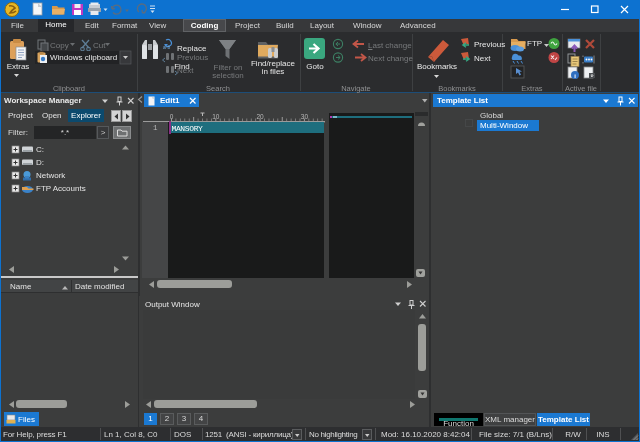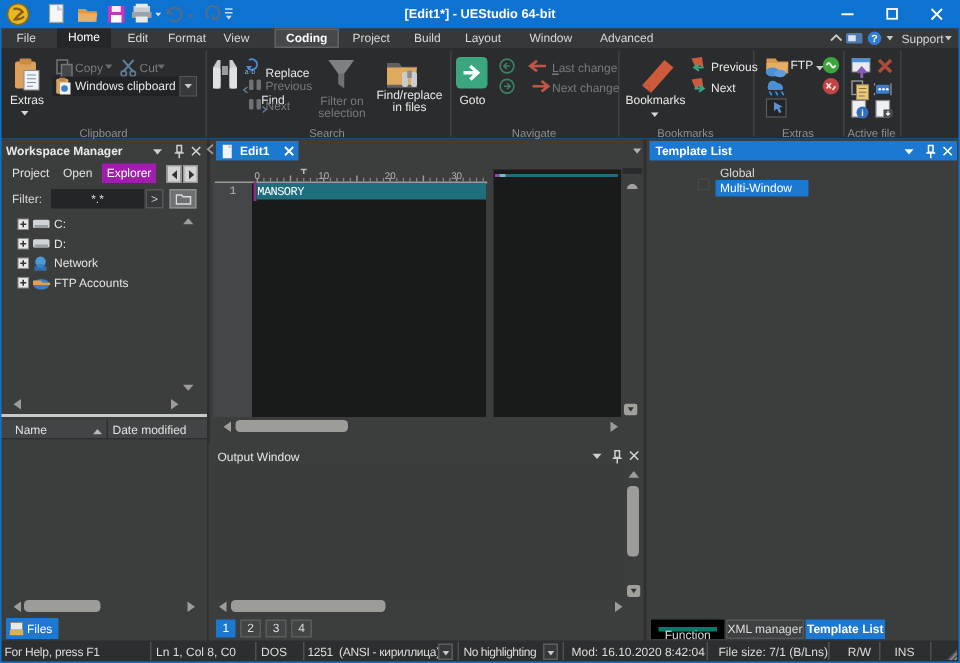--- a/index.html
+++ b/index.html
@@ -48,53 +48,40 @@
       <rect x="84" y="7" width="13" height="4" fill="#9aa2ac"></rect>
       <rect x="86.5" y="10" width="8" height="4" fill="#e8eaee"></rect>
       <path d="M99.5 7.5 h4 l-2 2.5 z" fill="#cfe0f2"></path>
       <path d="M108 8 a4.5 4.5 0 1 1 1 3.5 M108 8 l-0.5 -3 M108 8 l3 -0.5" stroke="#5a6c80" stroke-width="1.3" fill="none"></path>
       <path d="M121 8.5 h4 l-2 2.5 z" fill="#5a6c80"></path>
       <path d="M135 11 a4.5 4.5 0 1 1 3.5 1 M138.5 12 l3 -0.5 M138.5 12 l-0.5 -3" stroke="#5a6c80" stroke-width="1.3" fill="none"></path>
       <path d="M146 5 h5 M146 7.5 h5" stroke="#cfe0f2" stroke-width="1"></path>
       <path d="M146.5 9.5 h4 l-2 2.5 z" fill="#cfe0f2"></path>
     </svg>
   </div>
-  <div class="abs cap" id="titlecap" style="left:230px;top:4px;width:180px;text-align:center;color:#fff;font-size:8.5px;font-weight:bold;">[Edit1*] - UEStudio 64-bit</div>
   <div class="abs" style="left:555px;top:0;">
     <svg width="85" height="19" viewBox="0 0 85 19">
       <path d="M6 9.5 h8" stroke="#fff" stroke-width="1.2"></path>
       <rect x="36.5" y="6" width="6.5" height="6.5" fill="none" stroke="#fff" stroke-width="1.2"></rect>
       <path d="M66 6 l7 7 M73 6 l-7 7" stroke="#fff" stroke-width="1.2"></path>
     </svg>
   </div>
 
   <div id="menurow" class="abs"></div>
   <div class="mi" style="left:11px;top:20px;">File</div>
   <div class="mi" style="left:38px;top:19px;width:36px;height:13px;background:#26272a;text-align:center;color:#fff;">Home</div>
   <div class="mi" style="left:85px;top:20px;">Edit</div>
   <div class="mi" style="left:112px;top:20px;">Format</div>
   <div class="mi" style="left:149px;top:20px;">View</div>
   <div class="mi" style="left:183px;top:19px;width:43px;height:13px;background:#47484b;border:1px solid #606265;text-align:center;color:#fff;font-weight:bold;line-height:11px;">Coding</div>
   <div class="mi" style="left:235px;top:20px;">Project</div>
   <div class="mi" style="left:276px;top:20px;">Build</div>
   <div class="mi" style="left:310px;top:20px;">Layout</div>
   <div class="mi" style="left:353px;top:20px;">Window</div>
   <div class="mi" style="left:400px;top:20px;">Advanced</div>
-  <div class="abs" style="left:550px;top:19px;">
-    <svg width="90" height="13" viewBox="0 0 90 13">
-      <path d="M4 8 l3.5 -3.5 L11 8" stroke="#c9c9c9" stroke-width="1.2" fill="none"></path>
-      <rect x="14" y="3" width="11" height="7" rx="1" fill="#4e7bb0"></rect>
-      <rect x="15.5" y="4.5" width="5" height="4" fill="#dce6f2"></rect>
-      <circle cx="33" cy="6.5" r="4.5" fill="#2f7fd6"></circle>
-      <text x="33" y="9" font-size="7" fill="#fff" text-anchor="middle" font-weight="bold">?</text>
-      <path d="M41 5 h4.5 l-2.25 3 z" fill="#c9c9c9"></path>
-      <text x="51" y="9.5" font-size="8" fill="#d8d8d8">Support</text>
-      <path d="M80 5 h4.5 l-2.25 3 z" fill="#c9c9c9"></path>
-    </svg>
-  </div>
 
   <div id="ribbon" class="abs"></div>
   <div class="abs" style="left:0;top:32px;">
    <svg width="640" height="61" viewBox="0 0 640 61">
 
     <rect x="137" y="2" width="1" height="57" fill="#3e4042"></rect>
     <rect x="300" y="2" width="1" height="57" fill="#3e4042"></rect>
     <rect x="412" y="2" width="1" height="57" fill="#3e4042"></rect>
     <rect x="502" y="2" width="1" height="57" fill="#3e4042"></rect>
     <rect x="562" y="2" width="1" height="57" fill="#3e4042"></rect>
@@ -251,21 +238,21 @@
       <svg width="36" height="12">
     <path d="M2 4.5 h6 l-3 3.5 z" fill="#cfcfcf"></path>
     <rect x="18" y="2" width="3" height="4.5" fill="none" stroke="#cfcfcf" stroke-width="1"></rect>
         <path d="M16.5 7 h6 M19.5 7 v3.5" stroke="#cfcfcf" stroke-width="1"></path>
     <path d="M28 3 l5.5 5.5 M33.5 3 l-5.5 5.5" stroke="#cfcfcf" stroke-width="1.1"></path>
   </svg>
     </div>
 
   <div class="abs" style="left:8px;top:109px;height:13px;line-height:13px;color:#e2e2e2;font-size:8px;">Project</div>
   <div class="abs" style="left:42px;top:109px;height:13px;line-height:13px;color:#e2e2e2;font-size:8px;">Open</div>
-  <div class="abs" style="left:68px;top:109px;width:36px;height:13px;line-height:13px;background:#a21caf;color:#fff;font-size:8px;text-align:center;">Explorer</div>
+  <div class="abs" style="left:68px;top:109px;width:36px;height:13px;line-height:13px;background:#0c4a6e;color:#fff;font-size:8px;text-align:center;">Explorer</div>
   <div class="abs" style="left:111px;top:110px;width:10px;height:12px;background:#d4d4d4;border:1px solid #9a9a9a;"></div>
   <div class="abs" style="left:122px;top:110px;width:10px;height:12px;background:#d4d4d4;border:1px solid #9a9a9a;"></div>
   <div class="abs" style="left:113px;top:113px;">
       <svg width="8" height="7">
         <path d="M5 0.5 l-3.5 3 l3.5 3" fill="#333"></path>
       </svg>
     </div>
   <div class="abs" style="left:124px;top:113px;">
       <svg width="8" height="7">
         <path d="M2 0.5 l3.5 3 l-3.5 3" fill="#333"></path>

